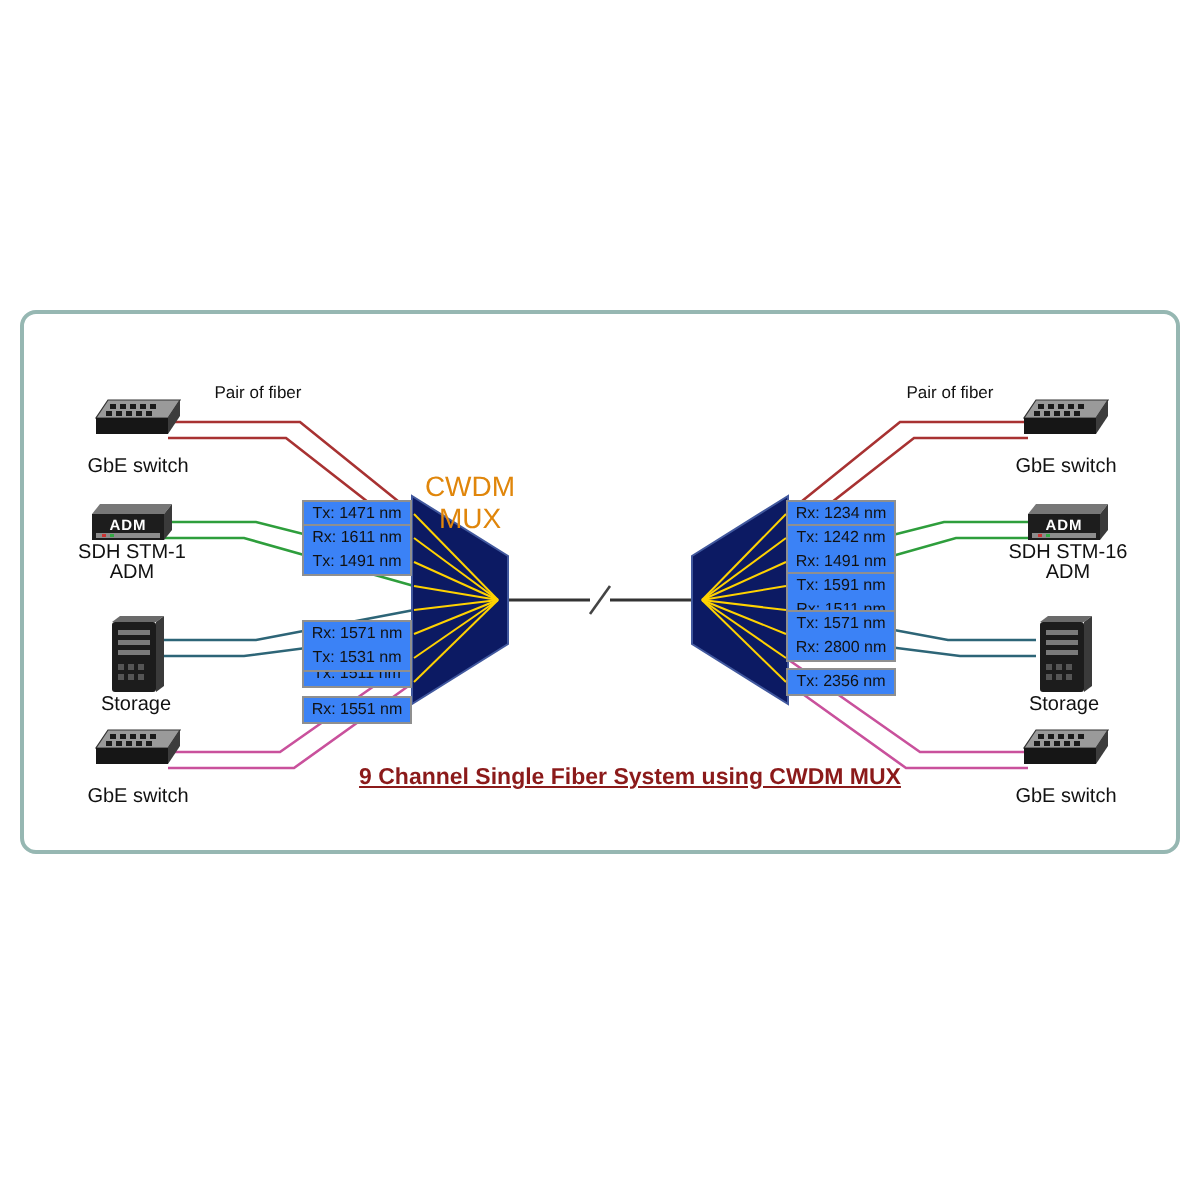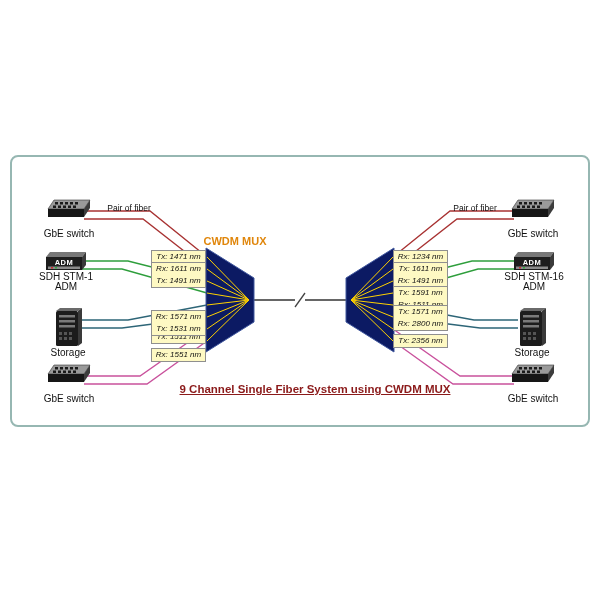--- a/index.html
+++ b/index.html
@@ -2,26 +2,26 @@
 <html><head>
 <meta charset="utf-8">
 <style>
   html,body{margin:0;padding:0;background:#fff;}
   body{width:600px;height:600px;position:relative;overflow:hidden;
        font-family:"Liberation Sans", sans-serif;color:#111;}
   .frame{position:absolute;left:10px;top:155px;width:576px;height:268px;
          border:2px solid #96b7b2;border-radius:8px;background:#fff;}
   svg.art{position:absolute;left:0;top:0;pointer-events:none;}
   .lbl{position:absolute;font-size:10px;line-height:10px;text-align:center;color:#111;}
-  .pair{font-size:8.5px;margin-top:12px;}
+  .pair{font-size:8.5px;}
   .mux-label{position:absolute;left:196px;top:235px;width:78px;text-align:center;
-             font-size:11px;font-weight:bold;color:#e0860b;}
+             font-size:14px;font-weight:normal;color:#e0860b;}
   .badge{position:absolute;width:36px;height:11px;line-height:11px;text-align:center;
          color:#fff;font-size:7.5px;font-weight:bold;letter-spacing:.5px;}
-  .wbox{position:absolute;width:53px;background:#fef9c3;box-shadow:0 0 0 1px #8f8f8f;font-style:italic;}
+  .wbox{position:absolute;width:53px;background:#3b82f6;box-shadow:0 0 0 1px #8f8f8f;}
   .wline{height:12px;line-height:12px;font-size:8px;text-align:center;
          padding:0 1px;white-space:nowrap;color:#111;}
   .title{position:absolute;left:150px;top:383px;width:330px;text-align:center;
          font-size:11.5px;font-weight:bold;color:#8b1a1a;text-decoration:underline;}
   .mux{fill:#0c1a63;stroke:#41589e;stroke-width:1;}
   .fan{stroke:#ffd200;stroke-width:1;}
   .ch{fill:none;stroke-width:1.3;}
   .fiber-main{stroke:#333;stroke-width:1.4;}
 </style>
 </head>
@@ -246,21 +246,21 @@
   <div class="wline">Tx: 1531 nm</div>
 </div>
 <div class="wbox" style="left:152px;top:349px;">
   <div class="wline">Rx: 1551 nm</div>
 </div>
 
 <div class="wbox" style="left:394px;top:251px;">
   <div class="wline">Rx: 1234 nm</div>
 </div>
 <div class="wbox" style="left:394px;top:263px;">
-  <div class="wline">Tx: 1611 nm</div>
+  <div class="wline">Tx: 1242 nm</div>
   <div class="wline">Rx: 1491 nm</div>
 </div>
 <div class="wbox" style="left:394px;top:287px;">
   <div class="wline">Tx: 1591 nm</div>
   <div class="wline">Rx: 1511 nm</div>
 </div>
 <div class="wbox" style="left:394px;top:306px;">
   <div class="wline">Tx: 1571 nm</div>
   <div class="wline">Rx: 2800 nm</div>
 </div>

